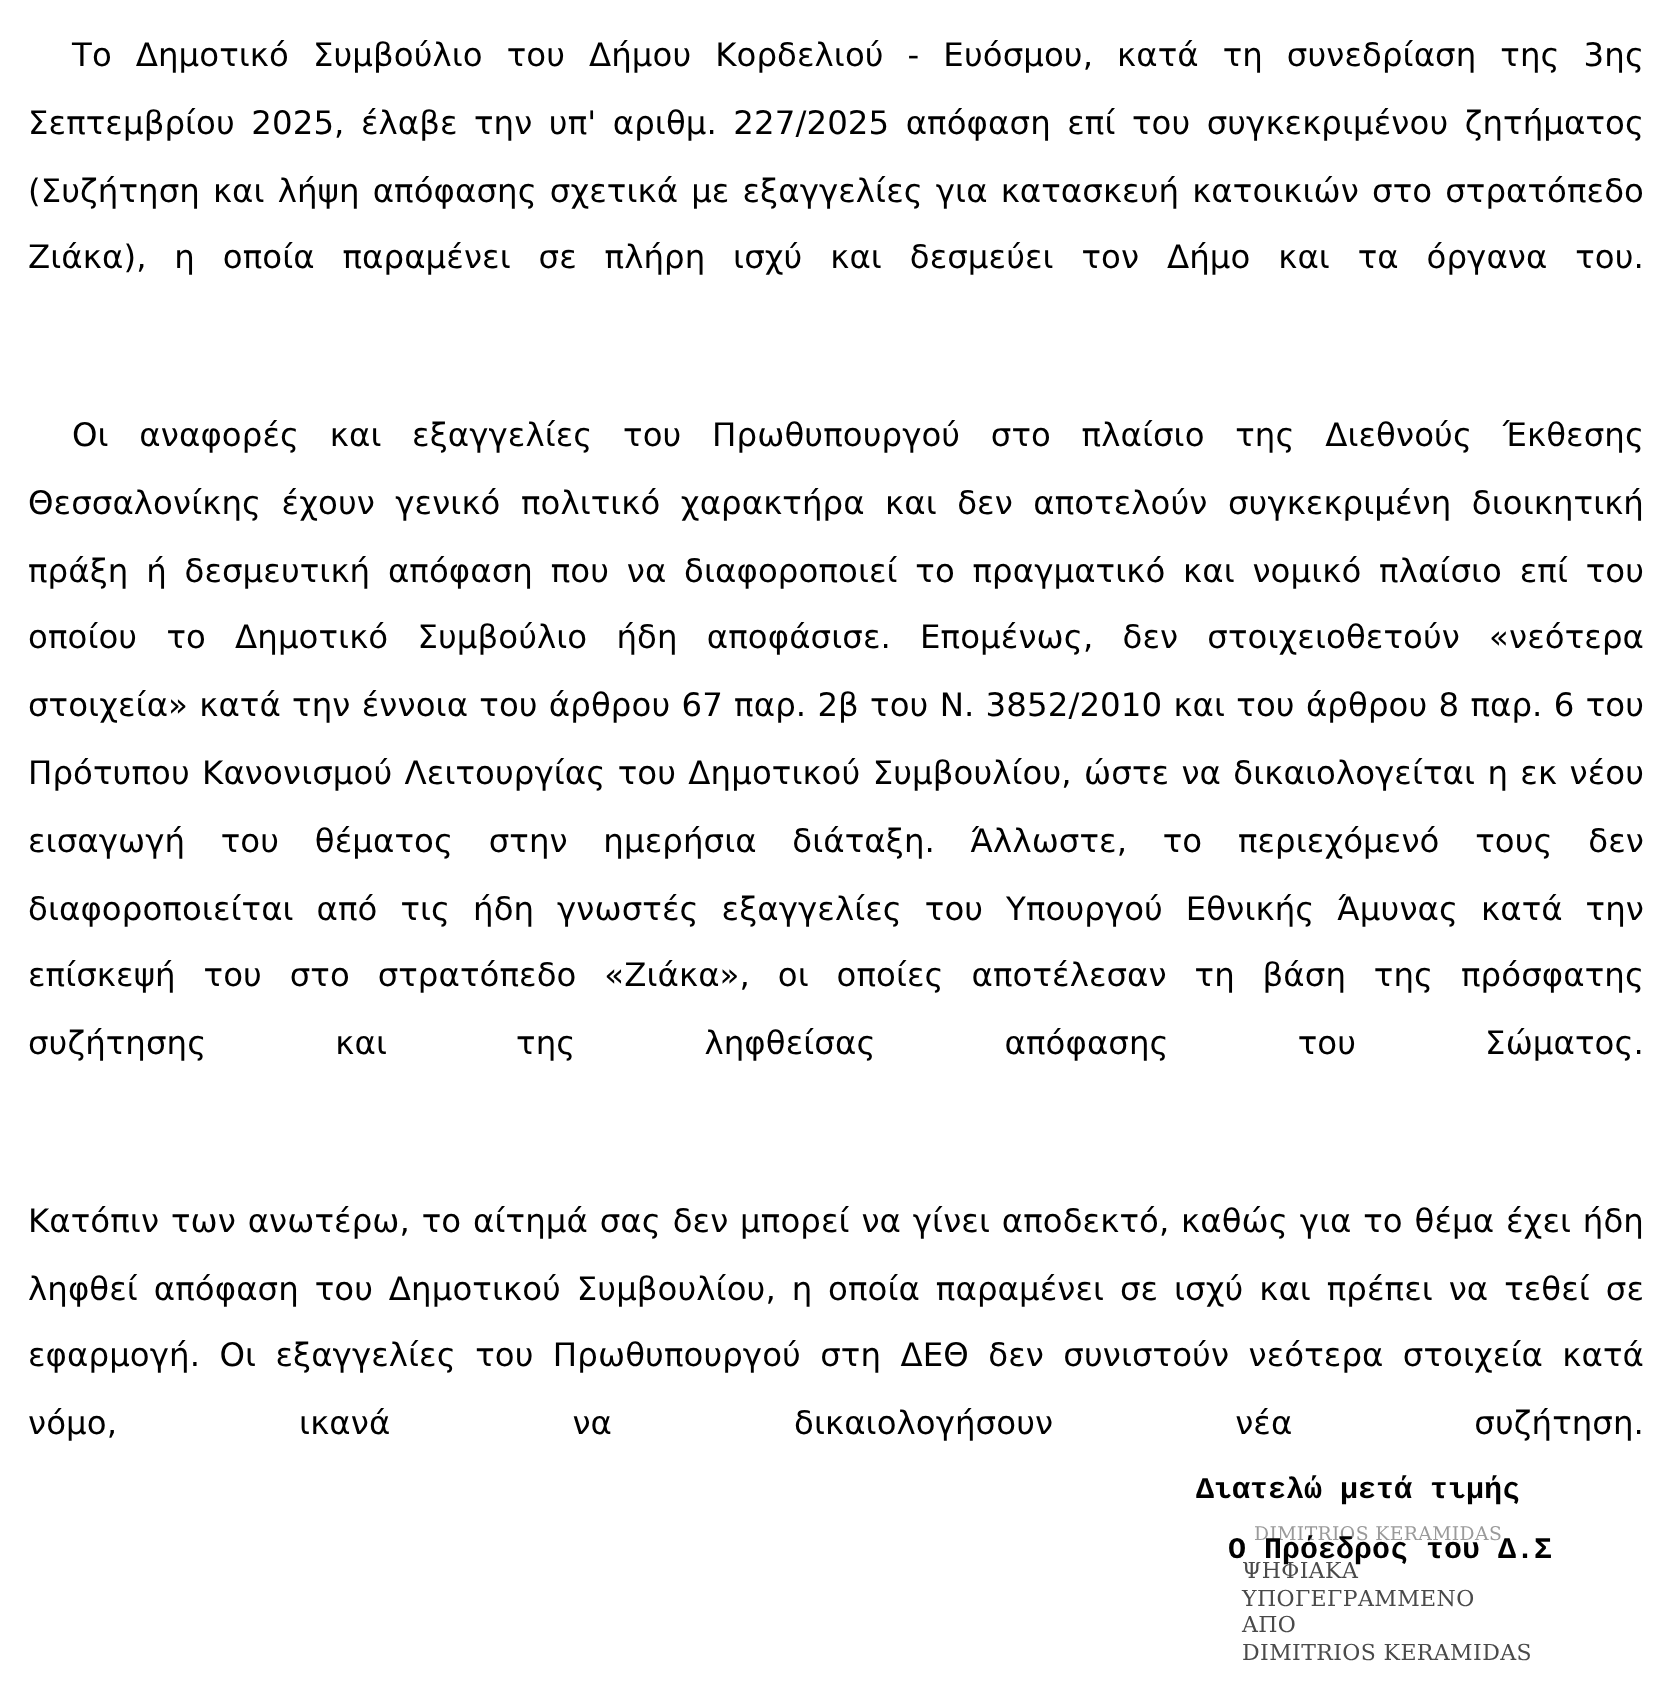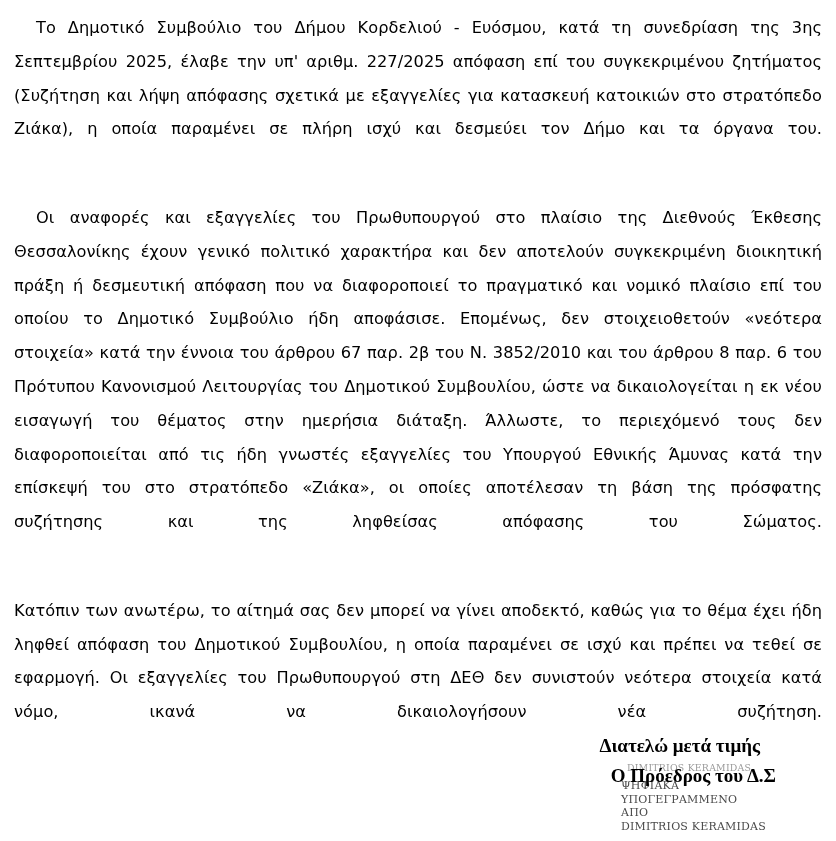--- a/index.html
+++ b/index.html
@@ -56,22 +56,22 @@
 
   .signature-block {
     position: absolute;
     left: 0;
     top: 731px;
     width: 822px;
     text-align: right;
   }
 
   .sign-line {
-    font-family: Liberation Serif, serif;
-    font-size: 19px;
+    font-family: Liberation Mono, monospace;
+    font-size: 15px;
     font-weight: bold;
     color: #000000;
     line-height: 30px;
     white-space: nowrap;
   }
 
   .sign-line-1 {
     padding-right: 62px;
   }
 

